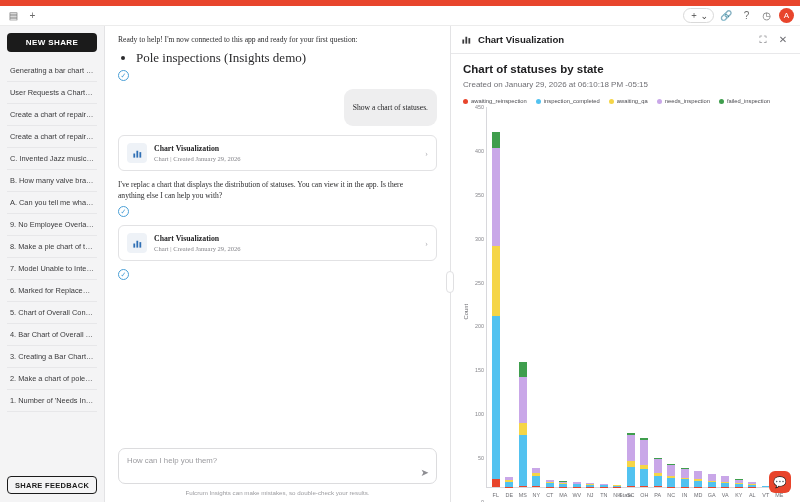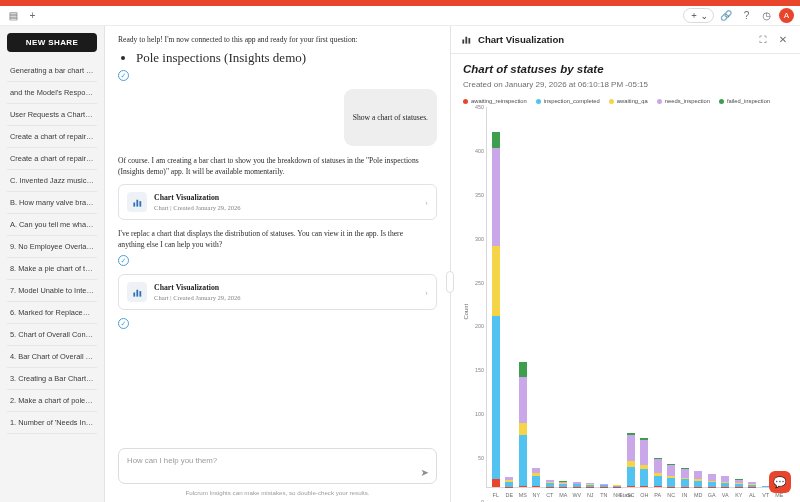--- a/index.html
+++ b/index.html
@@ -154,21 +154,21 @@
     border: 1px solid #4a9fd6;
     color: #4a9fd6;
     font-size: 7px;
     display: flex; align-items: center; justify-content: center;
     margin: 4px 0 8px 0;
   }
   .user-row { display: flex; justify-content: flex-end; margin: 2px 0 9px 0; }
   .msg-user {
     background: #eeeeef;
     border-radius: 9px;
-    padding: 24px 9px;
+    padding: 14px 9px;
     font-size: 7.6px;
     color: #1d1d1f;
     max-width: 210px;
   }
   .card {
     display: flex;
     align-items: center;
     gap: 7px;
     border: 1px solid #e2e2e4;
     border-radius: 6px;
@@ -262,21 +262,20 @@
     flex: 1;
     padding: 9px 12px 0 12px;
     min-height: 0;
     display: flex;
     flex-direction: column;
   }
   .chart-title {
     font-size: 11.5px;
     font-weight: bold;
     color: #1d1d1f;
-    font-style: italic;
   }
   .chart-sub {
     font-size: 8px;
     color: #6e6e73;
     margin-top: 5px;
   }
   .legend {
     display: flex;
     gap: 9px;
     margin-top: 9px;
@@ -389,54 +388,53 @@
       <div class="avatar">A</div>
     </div>
   </div>
 
   <div class="body">
 
     <div class="sidebar">
       <div class="new-chat">NEW SHARE</div>
       <div class="chat-list">
         <div class="chat-item">Generating a bar chart of stat...</div>
-        <div class="chat-item">and the Model's Response</div>
         <div class="chat-item">User Requests a Chart Outlini...</div>
         <div class="chat-item">Create a chart of repair priori...</div>
         <div class="chat-item">Create a chart of repair priori...</div>
         <div class="chat-item">C. Invented Jazz musicians</div>
         <div class="chat-item">B. How many valve brands are...</div>
         <div class="chat-item">A. Can you tell me what states...</div>
         <div class="chat-item">9. No Employee Overlap Betw...</div>
         <div class="chat-item">8. Make a pie chart of the envi...</div>
         <div class="chat-item">7. Model Unable to Interpret '....</div>
         <div class="chat-item">6. Marked for Replacement</div>
         <div class="chat-item">5. Chart of Overall Conditions...</div>
         <div class="chat-item">4. Bar Chart of Overall Condit...</div>
         <div class="chat-item">3. Creating a Bar Chart to Vis...</div>
         <div class="chat-item">2. Make a chart of pole replac...</div>
         <div class="chat-item">1. Number of 'Needs Inspecti...</div>
       </div>
+      <div class="share-feedback">SHARE FEEDBACK</div>
     </div>
 
     <div class="chat-col">
       <div class="col-handle"></div>
       <div class="messages">
 
         <div class="msg-assistant">Ready to help! I'm now connected to this app and ready for your first question:</div>
         <ul style="margin:2px 0 0 0; padding-left:18px;">
           <li class="bullet" style="margin:0;">Pole inspections (Insights demo)</li>
         </ul>
         <div class="check">✓</div>
 
         <div class="user-row">
           <div class="msg-user">Show a chart of statuses.</div>
         </div>
 
-        <div class="msg-assistant">Of course. I am creating a bar chart to show you the breakdown of statuses in the "Pole inspections (Insights demo)" app. It will be available momentarily.</div>
 
         <div class="card">
           <div class="card-icon">
             <svg width="11" height="11" viewBox="0 0 16 16" aria-hidden="true">
               <rect x="2" y="8" width="2.6" height="6" fill="#2f6fb5"></rect>
               <rect x="6.4" y="4" width="2.6" height="10" fill="#2f6fb5"></rect>
               <rect x="10.8" y="6" width="2.6" height="8" fill="#2f6fb5"></rect>
             </svg>
           </div>
           <div class="card-text">

